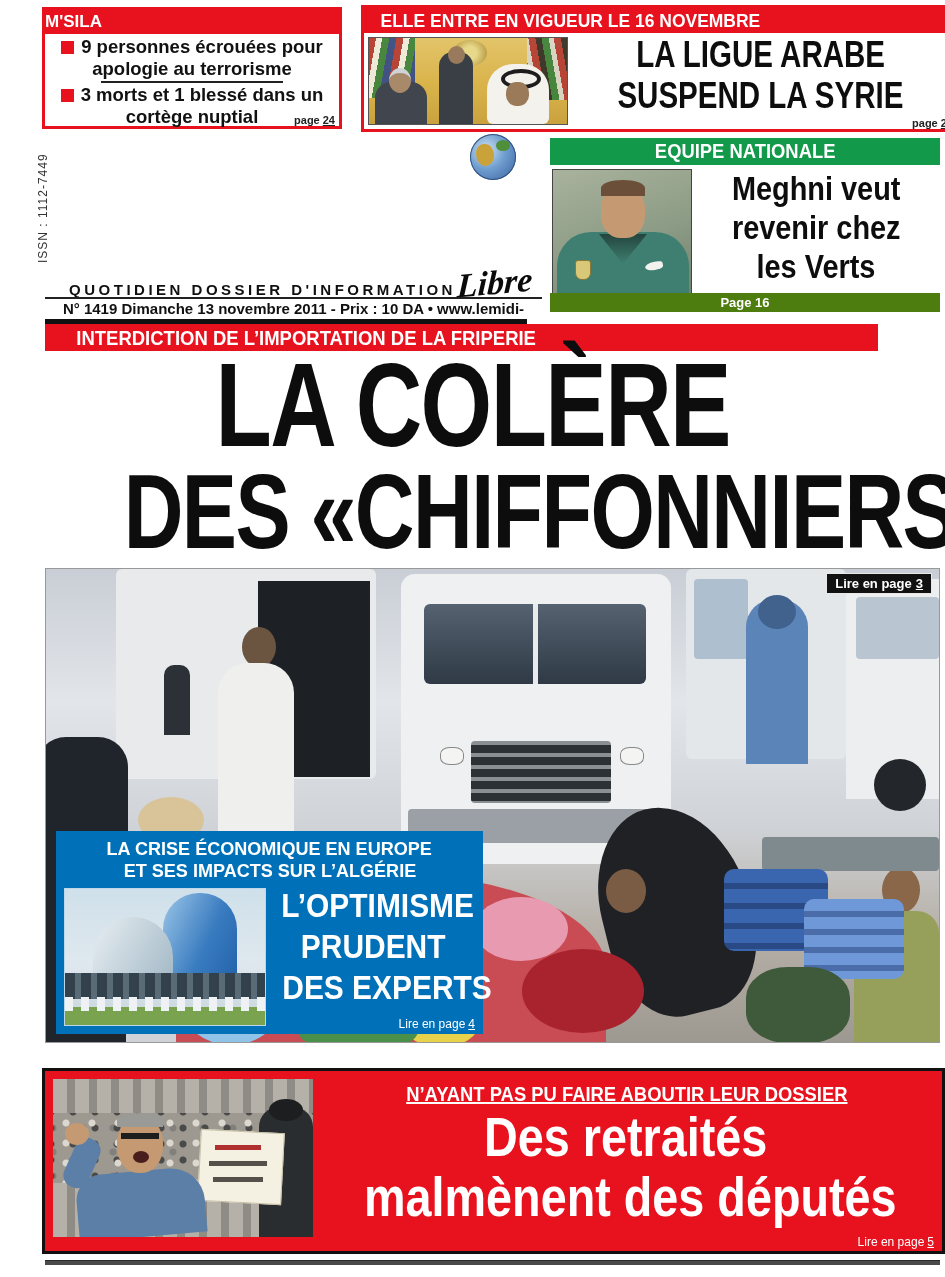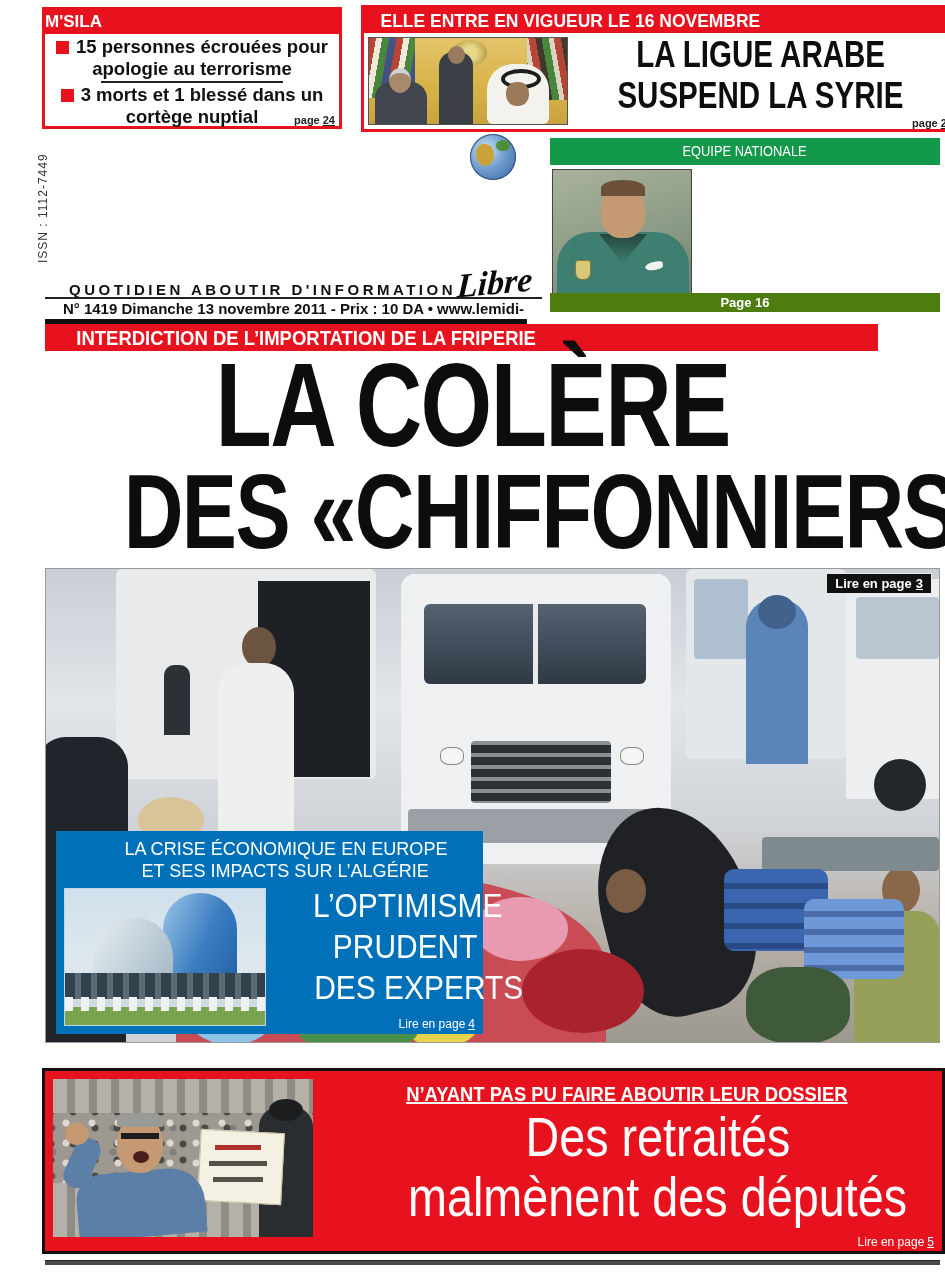--- a/index.html
+++ b/index.html
@@ -5,41 +5,41 @@
   :root{
     --red:#e8111e; --green:#13994a; --blue:#0071b9; --ink:#0d0d0d;
   }
   html,body{margin:0;padding:0;background:#ffffff;}
   body{font-family:"Liberation Sans",sans-serif;color:#111;}
   #page{position:relative;width:945px;height:1277px;background:#fff;overflow:hidden;}
   .abs{position:absolute;}
   .cx{display:inline-block;white-space:nowrap;transform-origin:50% 50%;}
   .cx95{transform:scaleX(.95);} .cx92{transform:scaleX(.92);} .cx88{transform:scaleX(.88);}
   .cx85{transform:scaleX(.85);} .cx82{transform:scaleX(.82);} .cx78{transform:scaleX(.78);}
-  .white{color:#fff;} .bold{font-weight:normal;margin-left:32px;} .center{text-align:center;}
+  .white{color:#fff;} .bold{font-weight:bold;} .center{text-align:center;}
   .redband{background:var(--red,#e8111e);color:#fff;font-weight:bold;text-align:left;}
   .pgref{font-size:11px;font-weight:bold;color:#222;}
   .pgref .num{text-decoration:underline;margin-left:3px;}
   .readref{font-size:12px;color:#fff;}
   .readref .num{text-decoration:underline;margin-left:3px;}
   .bullet{display:inline-block;width:13px;height:13px;background:var(--red,#e8111e);margin:0 7px -1px 0;}
   .headline-black{color:var(--ink,#0d0d0d);font-weight:bold;}
   .shape{position:absolute;}
 </style>
 </head>
 <body>
 
 <div id="page">
 
   <div class="abs" style="left:42px;top:7px;width:294px;height:116px;border:3px solid var(--red);background:#fff;">
     <div class="redband" style="height:24px;line-height:24px;font-size:17px;">
       <span>M'SILA</span>
     </div>
     <div class="center" style="font-size:18.5px;font-weight:bold;line-height:22px;padding:2px 4px 0 4px;">
-      <span class="bullet"></span><span>15 personnes écrouées pour apologie au terrorisme</span>
+      <span class="bullet"></span><span>9 personnes écrouées pour apologie au terrorisme</span>
     </div>
     <div style="width:62%;margin:1px auto;border-top:2px solid #222;"></div>
     <div class="center" style="font-size:18.5px;font-weight:bold;line-height:22px;padding:0 4px;">
       <span class="bullet"></span><span>3 morts et 1 blessé dans un cortège nuptial</span>
     </div>
     <div class="abs pgref" style="right:4px;bottom:0;">
       <span>page</span><span class="num">24</span>
     </div>
   </div>
 
@@ -74,43 +74,48 @@
   <div class="abs" style="left:36px;top:148px;height:115px;writing-mode:vertical-rl;transform:rotate(180deg);font-size:12px;letter-spacing:1px;color:#333;">
     <span>ISSN : 1112-7449</span>
   </div>
 
   <div class="abs" style="left:470px;top:134px;width:46px;height:46px;border-radius:50%;background:radial-gradient(circle at 35% 35%,#cfe2f2 0%,#6f9ed0 45%,#3a5f9e 100%);overflow:hidden;box-shadow:0 0 0 1px #30507e inset;">
     <div class="shape" style="left:6px;top:10px;width:18px;height:22px;border-radius:45% 55% 50% 60%;background:#c9a23a;"></div>
     <div class="shape" style="left:26px;top:6px;width:14px;height:11px;border-radius:50%;background:#4f8f3a;"></div>
   </div>
 
   <div class="abs center" style="left:45px;top:281px;width:435px;font-size:15px;font-weight:bold;letter-spacing:3.5px;color:#101010;">
-    <span>QUOTIDIEN ABOUTIR D'INFORMATION</span>
+    <span>QUOTIDIEN DOSSIER D'INFORMATION</span>
   </div>
   <div class="abs" style="left:457px;top:264px;font-family:'Liberation Serif',serif;font-style:italic;font-weight:bold;font-size:34px;color:#0a0a0a;transform:rotate(-5deg) skewX(-8deg);">
     <span>Libre</span>
   </div>
   <div class="abs" style="left:45px;top:297px;width:497px;height:2px;background:#222;"></div>
   <div class="abs center" style="left:45px;top:300px;width:497px;font-size:15px;font-weight:bold;color:#111;">
     <span>N° 1419 Dimanche 13 novembre 2011 - Prix : 10 DA • www.lemidi-dz.com</span>
   </div>
   <div class="abs" style="left:45px;top:319px;width:482px;height:5px;background:#111;"></div>
 
   <div class="abs" style="left:550px;top:138px;width:390px;height:174px;background:#fff;">
-    <div style="height:27px;line-height:27px;background:var(--green);color:#fff;font-weight:normal;font-size:14px;text-align:center;">
+    <div style="height:27px;line-height:27px;background:var(--green);color:#fff;font-weight:bold;font-size:20px;text-align:center;">
       <span class="cx cx92">EQUIPE NATIONALE</span>
     </div>
 
     <div class="abs" style="left:2px;top:31px;width:138px;height:124px;border:1px solid #444;overflow:hidden;background:linear-gradient(160deg,#a9b29c 0%,#8d9c86 55%,#73836e 100%);">
       <div class="shape" style="left:4px;top:62px;width:132px;height:62px;border-radius:34px 34px 0 0;background:#3f7f71;"></div>
       <div class="shape" style="left:46px;top:64px;width:48px;height:30px;background:linear-gradient(180deg,#23453e,#3f7f71);clip-path:polygon(0 0,100% 0,50% 100%);"></div>
       <div class="shape" style="left:48px;top:14px;width:44px;height:54px;border-radius:46% 46% 42% 42%;background:#c59a72;"></div>
       <div class="shape" style="left:48px;top:10px;width:44px;height:16px;border-radius:50% 50% 0 0;background:#6b4f38;"></div>
       <div class="shape" style="left:92px;top:92px;width:18px;height:8px;border-radius:60% 40% 40% 60%;background:#f2f2ee;transform:rotate(-12deg);"></div>
       <div class="shape" style="left:22px;top:90px;width:14px;height:18px;border-radius:3px 3px 7px 7px;background:#d8c878;border:1px solid #8a7a3a;"></div>
+    </div>
+    <div class="abs center headline-black" style="left:142px;top:31px;width:248px;font-size:34px;line-height:39px;">
+      <span class="cx cx85">Meghni veut</span><br>
+      <span class="cx cx85">revenir chez</span><br>
+      <span class="cx cx85">les Verts</span>
     </div>
     <div class="abs center" style="left:0;top:155px;width:390px;height:19px;line-height:19px;background:#4d7c0f;color:#fff;font-size:13px;font-weight:bold;">
       <span>Page 16</span>
     </div>
   </div>
 
   <div class="abs redband" style="left:45px;top:324px;width:833px;height:27px;line-height:27px;font-size:21px;">
     <span class="cx cx88">INTERDICTION DE L’IMPORTATION DE LA FRIPERIE</span>
   </div>
 

